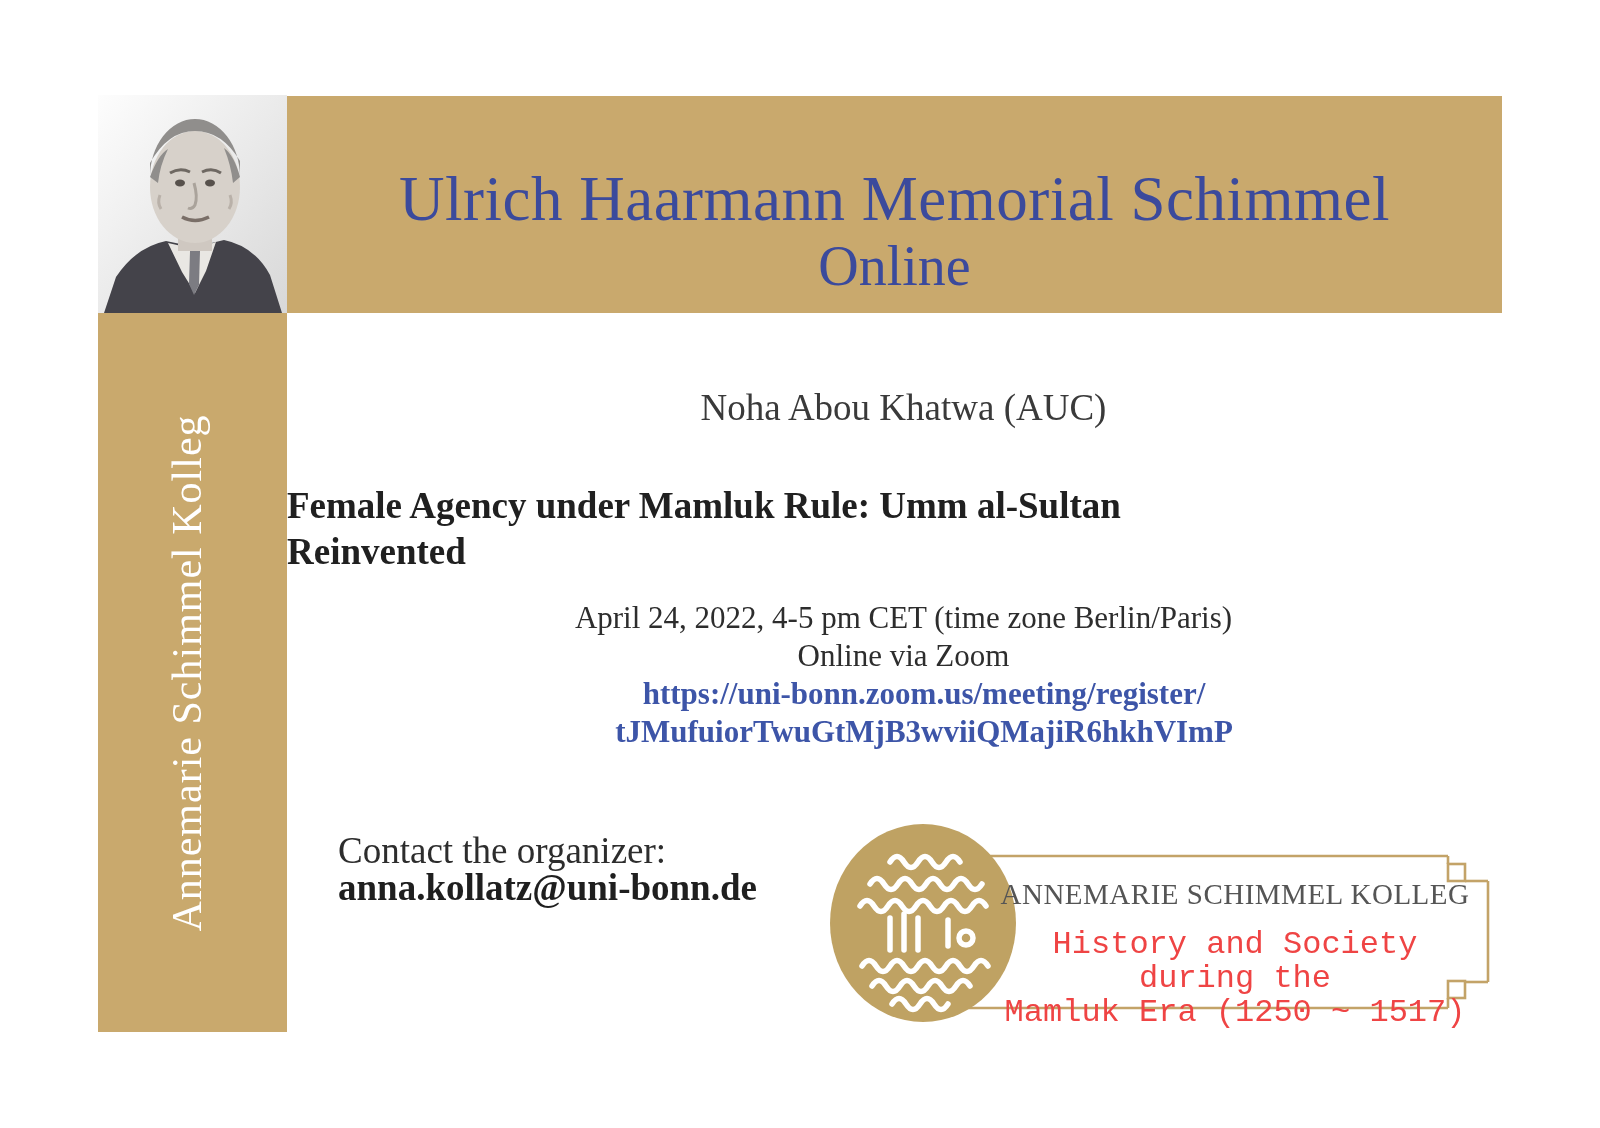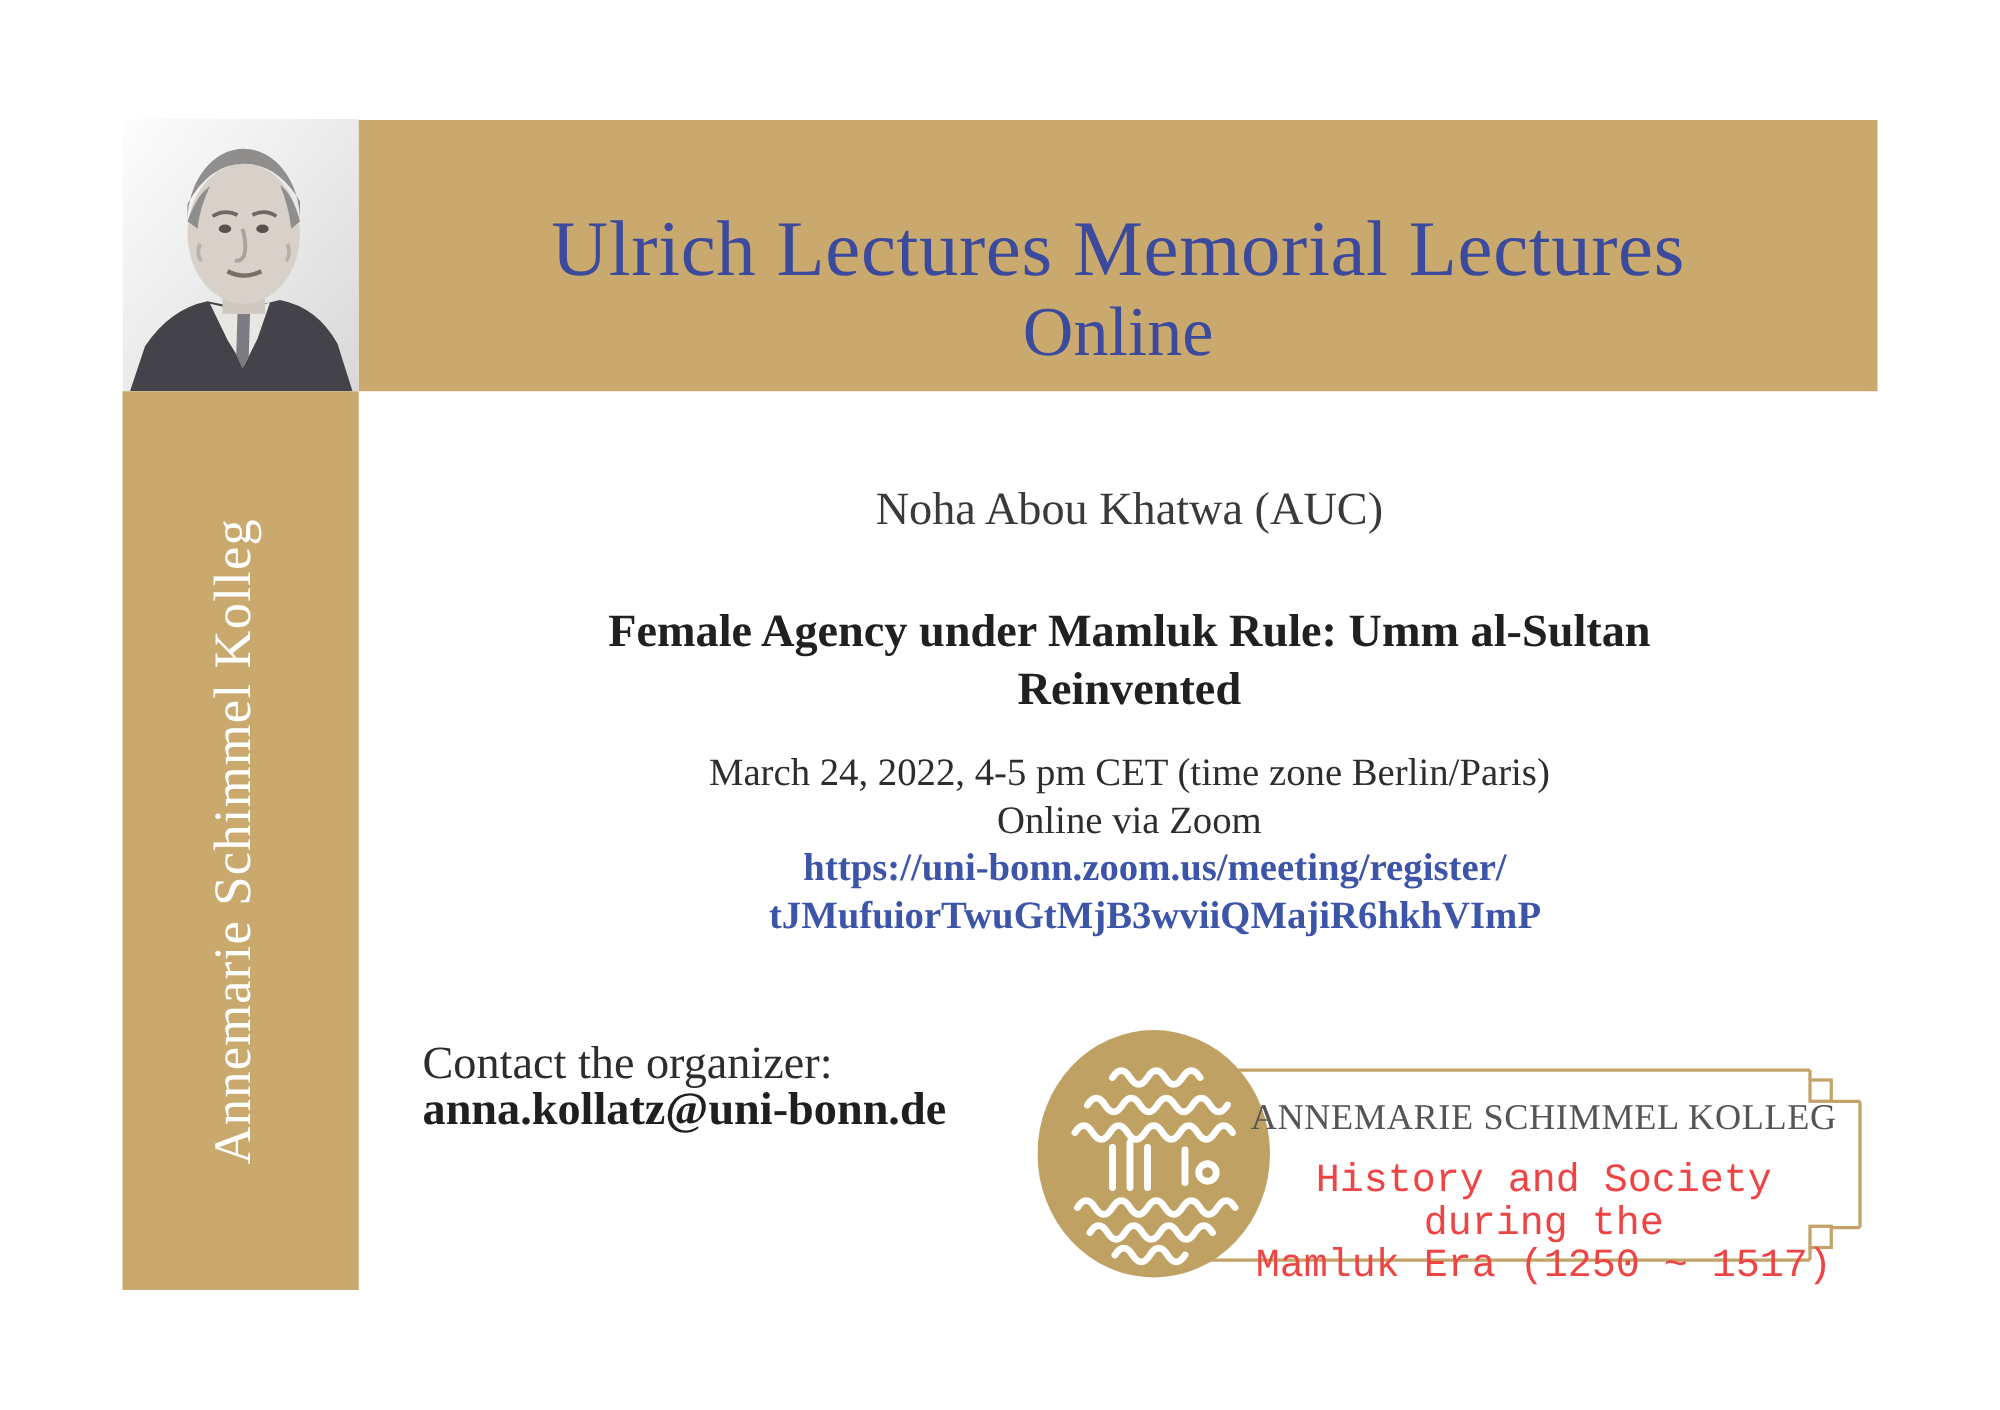--- a/index.html
+++ b/index.html
@@ -29,21 +29,21 @@
     position:absolute;left:47%;top:50%;
     transform:translate(-50%,-50%) rotate(180deg);
     writing-mode:vertical-rl;
     color:#ffffff;font-size:42px;white-space:nowrap;letter-spacing:1px;
   }
 
   
   .main{position:absolute;left:287px;top:16px;width:1233px;height:1128px;}
   .speaker{position:absolute;top:372px;width:100%;text-align:center;
     font-size:37px;line-height:40px;color:#3a3a3a;}
-  .lecture-title{position:absolute;top:467px;width:100%;text-align:center;
+  .lecture-title{position:absolute;top:467px;width:100%;text-align:left;
     font-size:37px;line-height:46px;font-weight:bold;color:#202020;}
   .details{position:absolute;top:583px;width:100%;text-align:center;
     font-size:31px;line-height:38px;color:#2d2d2d;}
   .reg-link{display:block;text-decoration:none;color:#3d55a8;font-weight:bold;
     font-size:31px;line-height:38px;}
   .reg-link span{display:block;padding-left:41px;}
 
   
   .contact{position:absolute;left:310px;top:832px;font-size:37px;line-height:37px;color:#2d2d2d;margin-left:28px;}
   .contact .email{font-weight:bold;color:#1f1f1f;text-decoration:none;display:block;text-align:right;}
@@ -88,38 +88,38 @@
       <ellipse cx="82" cy="88" rx="5" ry="3.4" fill="#57514c"></ellipse>
       <ellipse cx="112" cy="88" rx="5" ry="3.4" fill="#57514c"></ellipse>
       <path d="M96 88 q4 14 1 22 q-3 5 -7 3" stroke="#aaa39b" stroke-width="3" fill="none"></path>
       <path d="M84 122 q13 7 27 0" stroke="#7a6f68" stroke-width="3.5" fill="none"></path>
       <path d="M62 100 q-3 8 1 14" stroke="#b9b1a9" stroke-width="3" fill="none"></path>
       <path d="M132 100 q3 8 -1 14" stroke="#b9b1a9" stroke-width="3" fill="none"></path>
     </svg>
   </div>
 
   <div class="banner">
-    <div class="title">Ulrich Lectures Memorial Lectures</div>
+    <div class="title">Ulrich Haarmann Memorial Schimmel</div>
     <div class="subtitle">Online</div>
   </div>
 
   <div class="sidebar">
     <div class="vtext">Annemarie Schimmel Kolleg</div>
   </div>
 
   <div class="main">
     <div class="speaker">Noha Abou Khatwa (AUC)</div>
 
     <div class="lecture-title">
       <div>Female Agency under Mamluk Rule: Umm al-Sultan</div>
       <div>Reinvented</div>
     </div>
 
     <div class="details">
-      <div>March 24, 2022, 4-5 pm CET (time zone Berlin/Paris)</div>
+      <div>April 24, 2022, 4-5 pm CET (time zone Berlin/Paris)</div>
       <div>Online via Zoom</div>
       <a class="reg-link" href="#">
         <span>https://uni-bonn.zoom.us/meeting/register/</span>
         <span>tJMufuiorTwuGtMjB3wviiQMajiR6hkhVImP</span>
       </a>
     </div>
   </div>
 
   <div class="contact">
     <div>Contact the organizer:</div>

